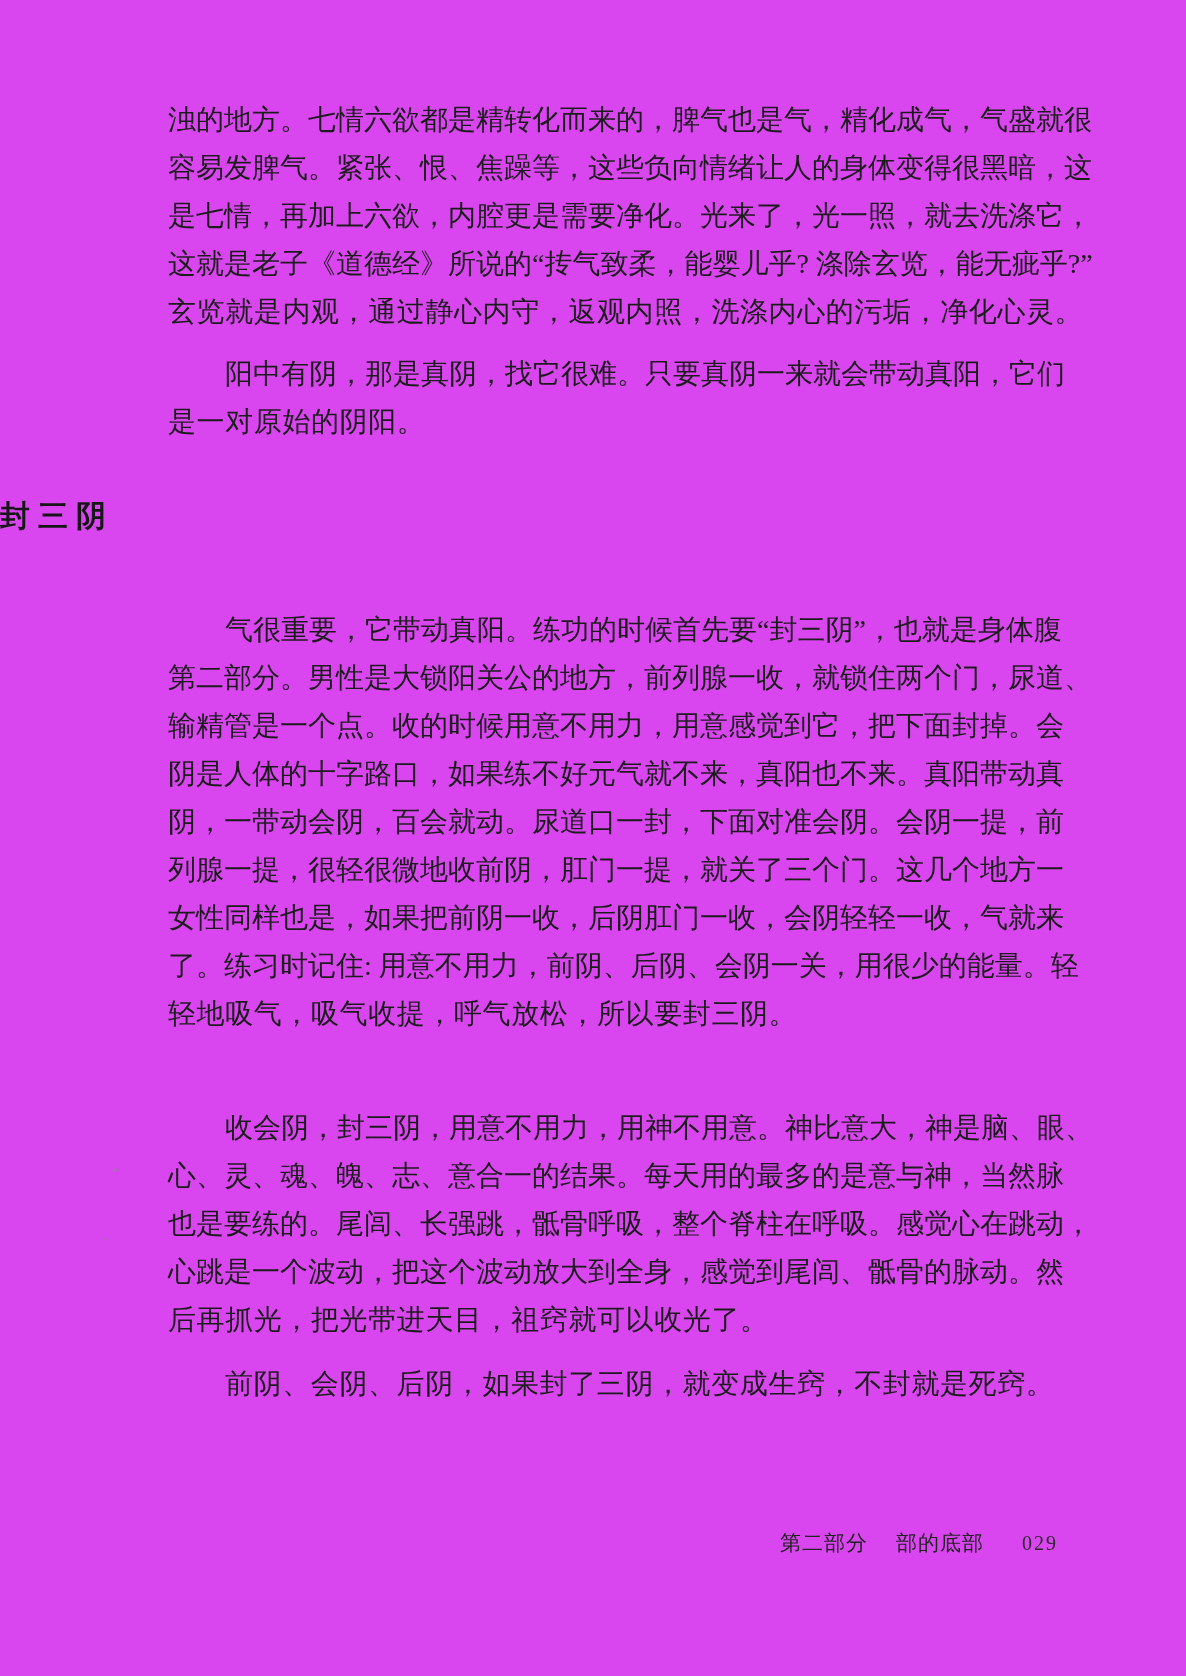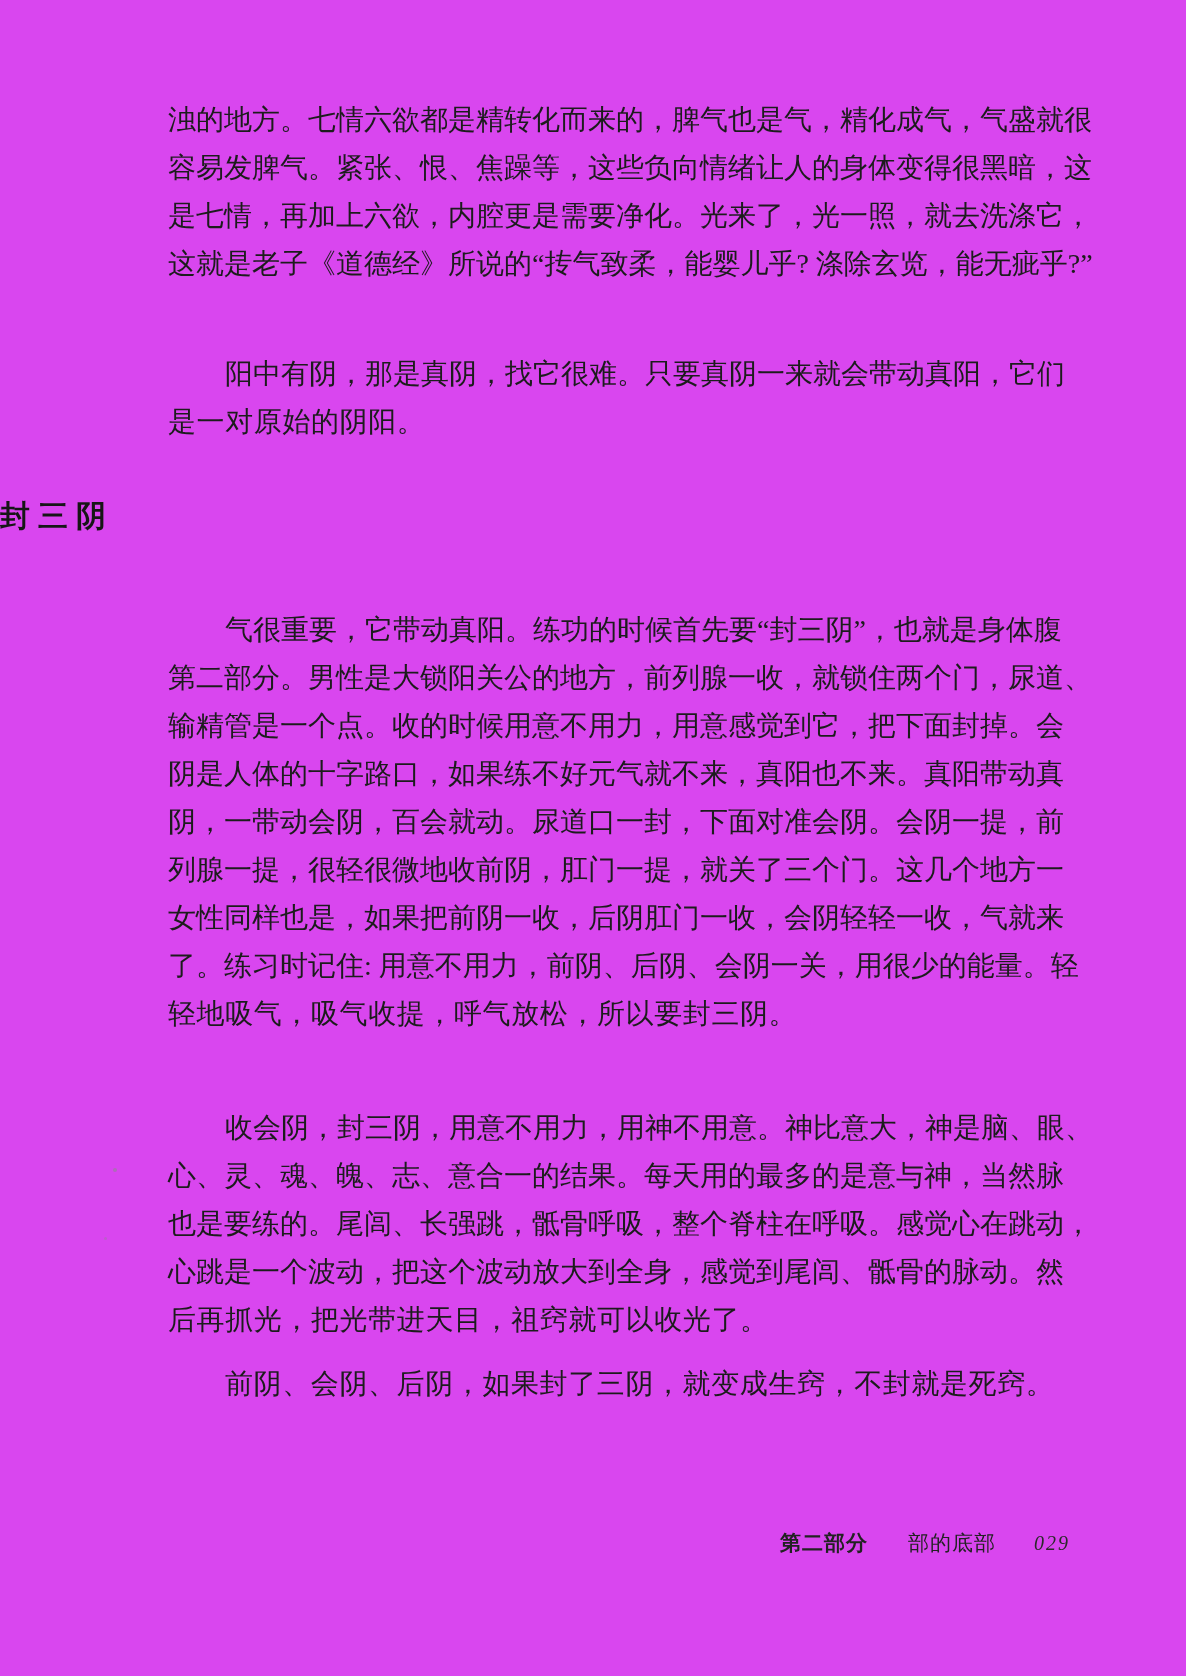--- a/index.html
+++ b/index.html
@@ -50,42 +50,43 @@
     position:absolute;
     top:1526px;
     left:780px;
     height:34px;
     line-height:34px;
     font-size:21px;
     color:#222;
     display:flex;
     align-items:center;
   }
-  .footer .sec{margin-right:40px;letter-spacing:1px;font-weight:bold;}
+  .footer .sec{margin-right:28px;letter-spacing:1px;}
   .footer .chap{margin-right:38px;letter-spacing:1px;}
-  .footer .pagenum{letter-spacing:2px;font-size:20px;color:#2a2a2a;font-style:italic;}
+  .footer .pagenum{letter-spacing:2px;font-size:20px;color:#2a2a2a;}
   .speck{
     position:absolute;
     background:#8a8a8a;
     opacity:.55;
     border-radius:50%;
   }
   .speck.s1{left:113px;top:1168px;width:4px;height:4px;}
   .speck.s2{left:104px;top:1237px;width:3px;height:3px;opacity:.35;}
 </style>
 </head>
 <body>
 
 <div class="page">
 
   <div class="textblock" style="top:96px">
     <div class="line">浊的地方。七情六欲都是精转化而来的，脾气也是气，精化成气，气盛就很</div>
     <div class="line">容易发脾气。紧张、恨、焦躁等，这些负向情绪让人的身体变得很黑暗，这</div>
     <div class="line">是七情，再加上六欲，内腔更是需要净化。光来了，光一照，就去洗涤它，</div>
     <div class="line">这就是老子《道德经》所说的“抟气致柔，能婴儿乎? 涤除玄览，能无疵乎?”</div>
+    <div class="line last">玄览就是内观，通过静心内守，返观内照，洗涤内心的污垢，净化心灵。</div>
   </div>
 
   <div class="textblock" style="top:350px">
     <div class="line indent">阳中有阴，那是真阴，找它很难。只要真阴一来就会带动真阳，它们</div>
     <div class="line last">是一对原始的阴阳。</div>
   </div>
 
   <div class="heading">封三阴</div>
 
   <div class="textblock" style="top:606px">

